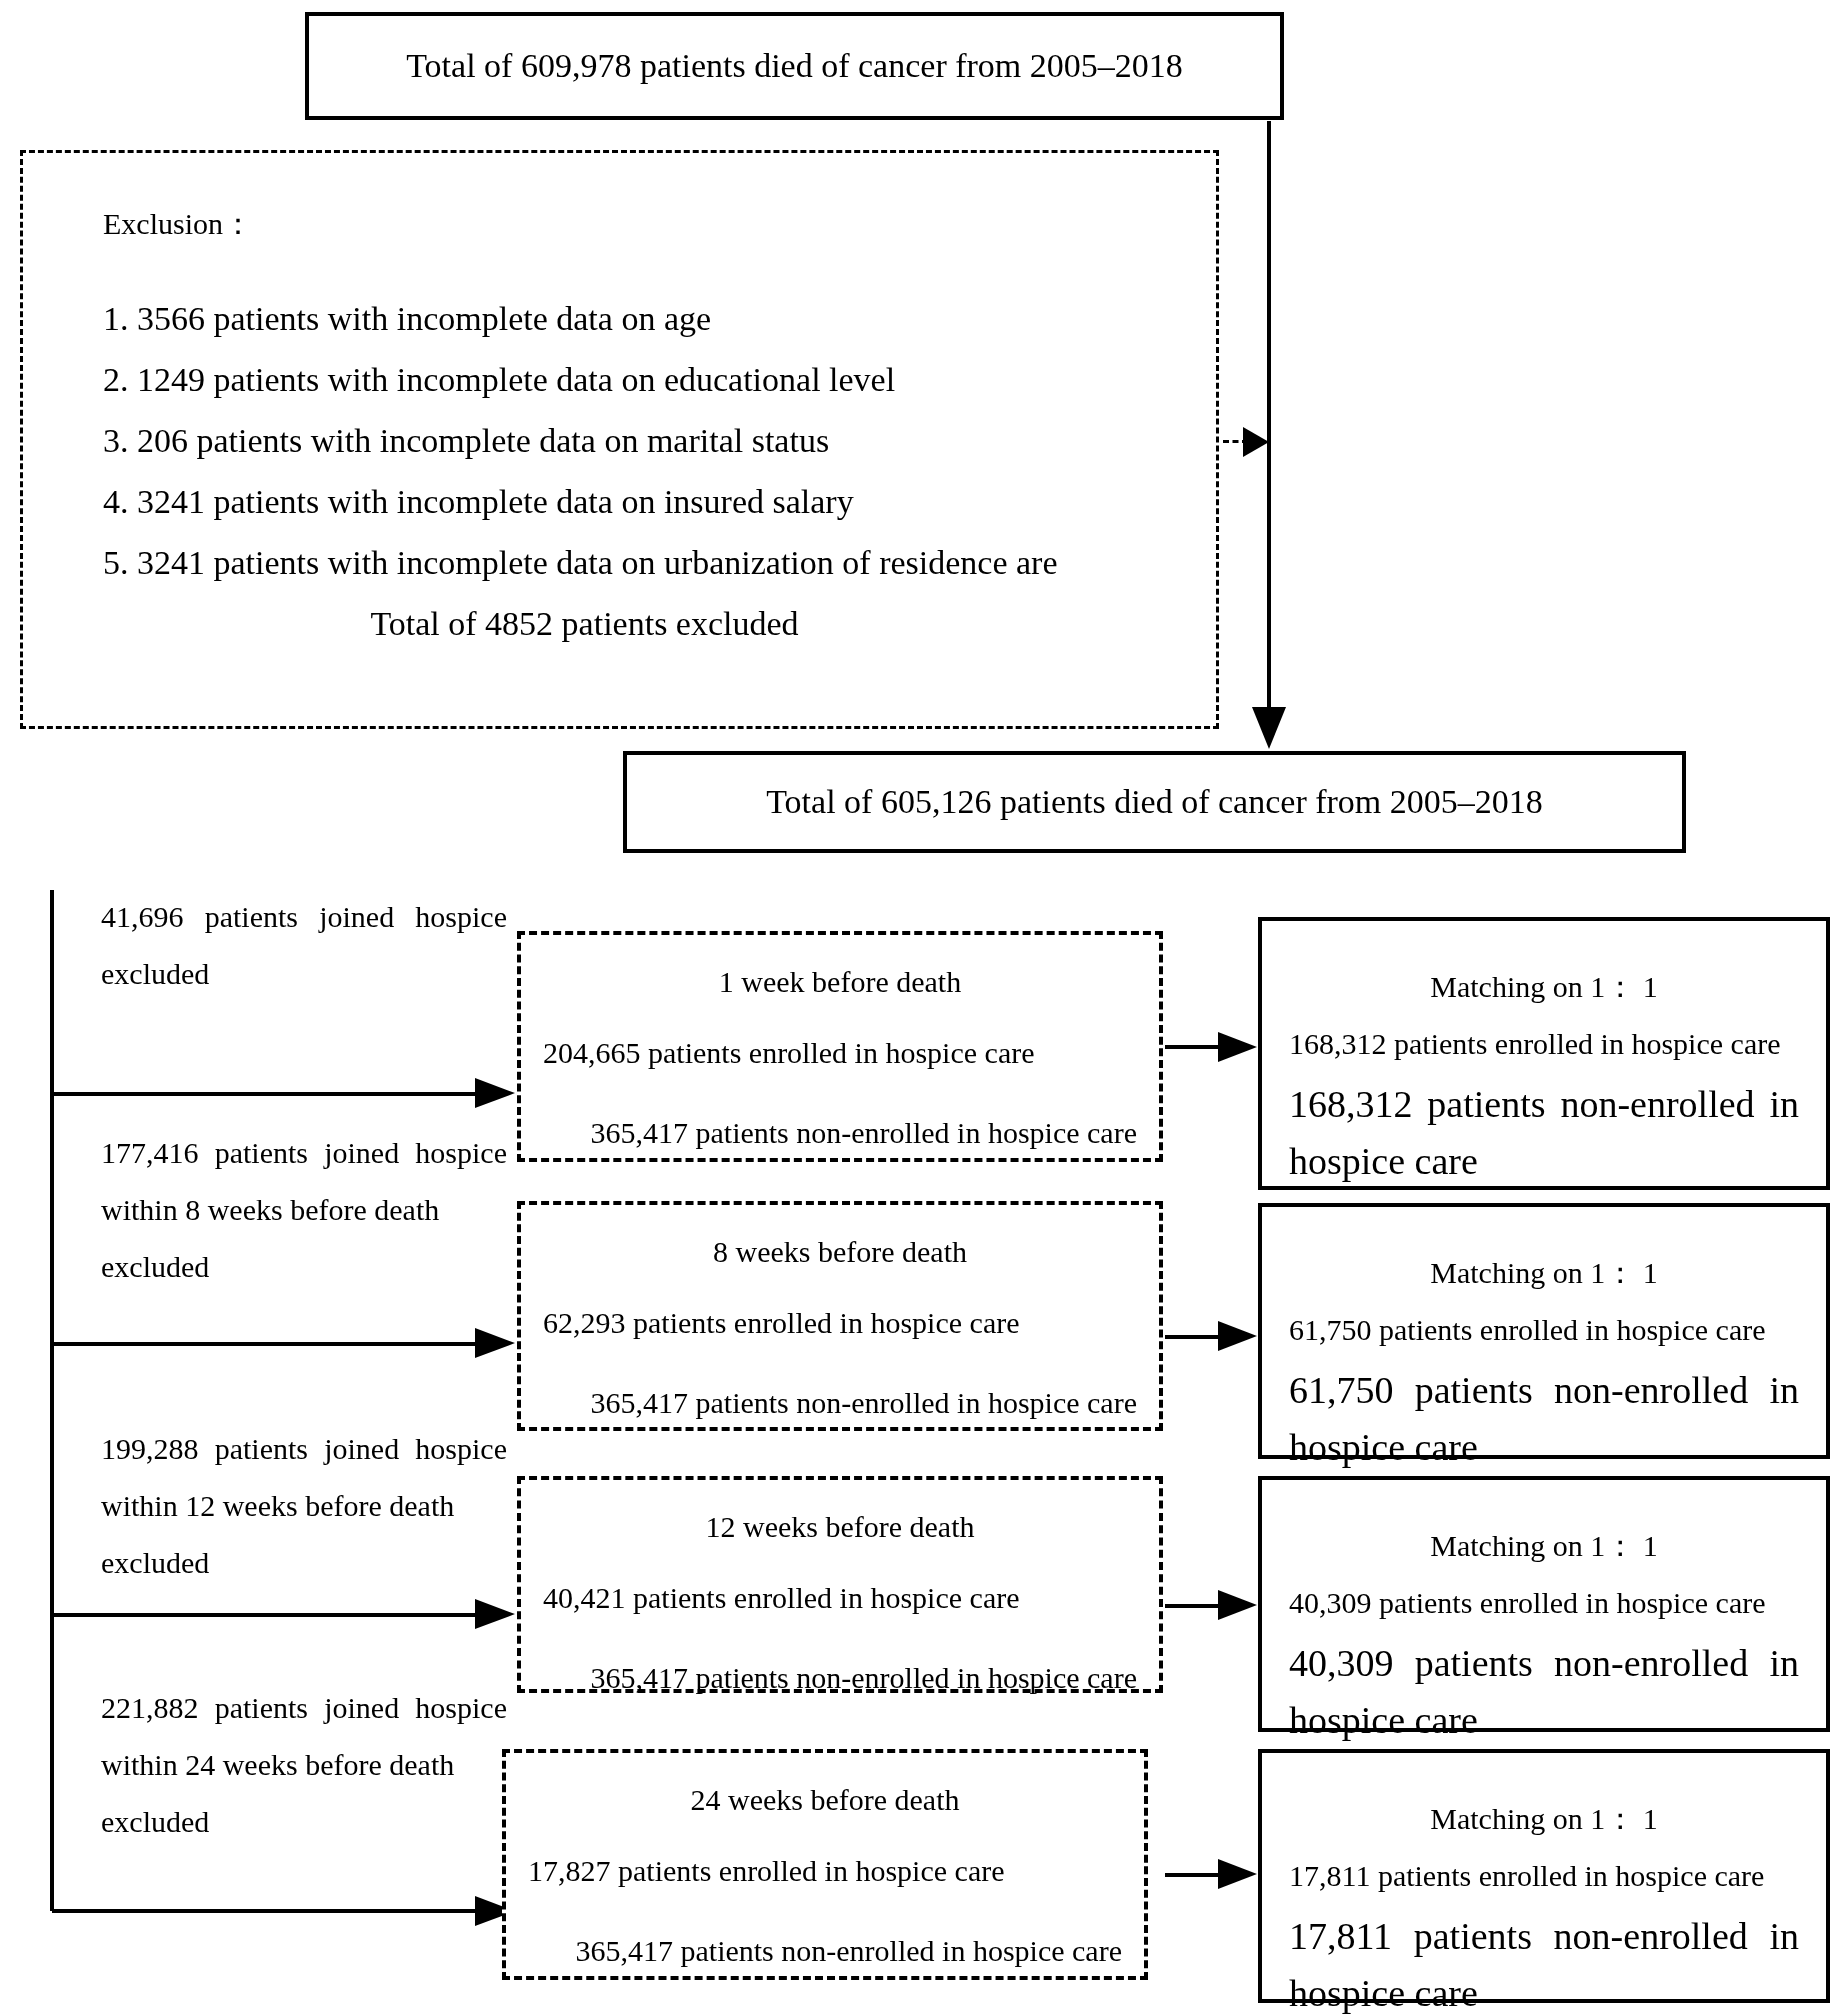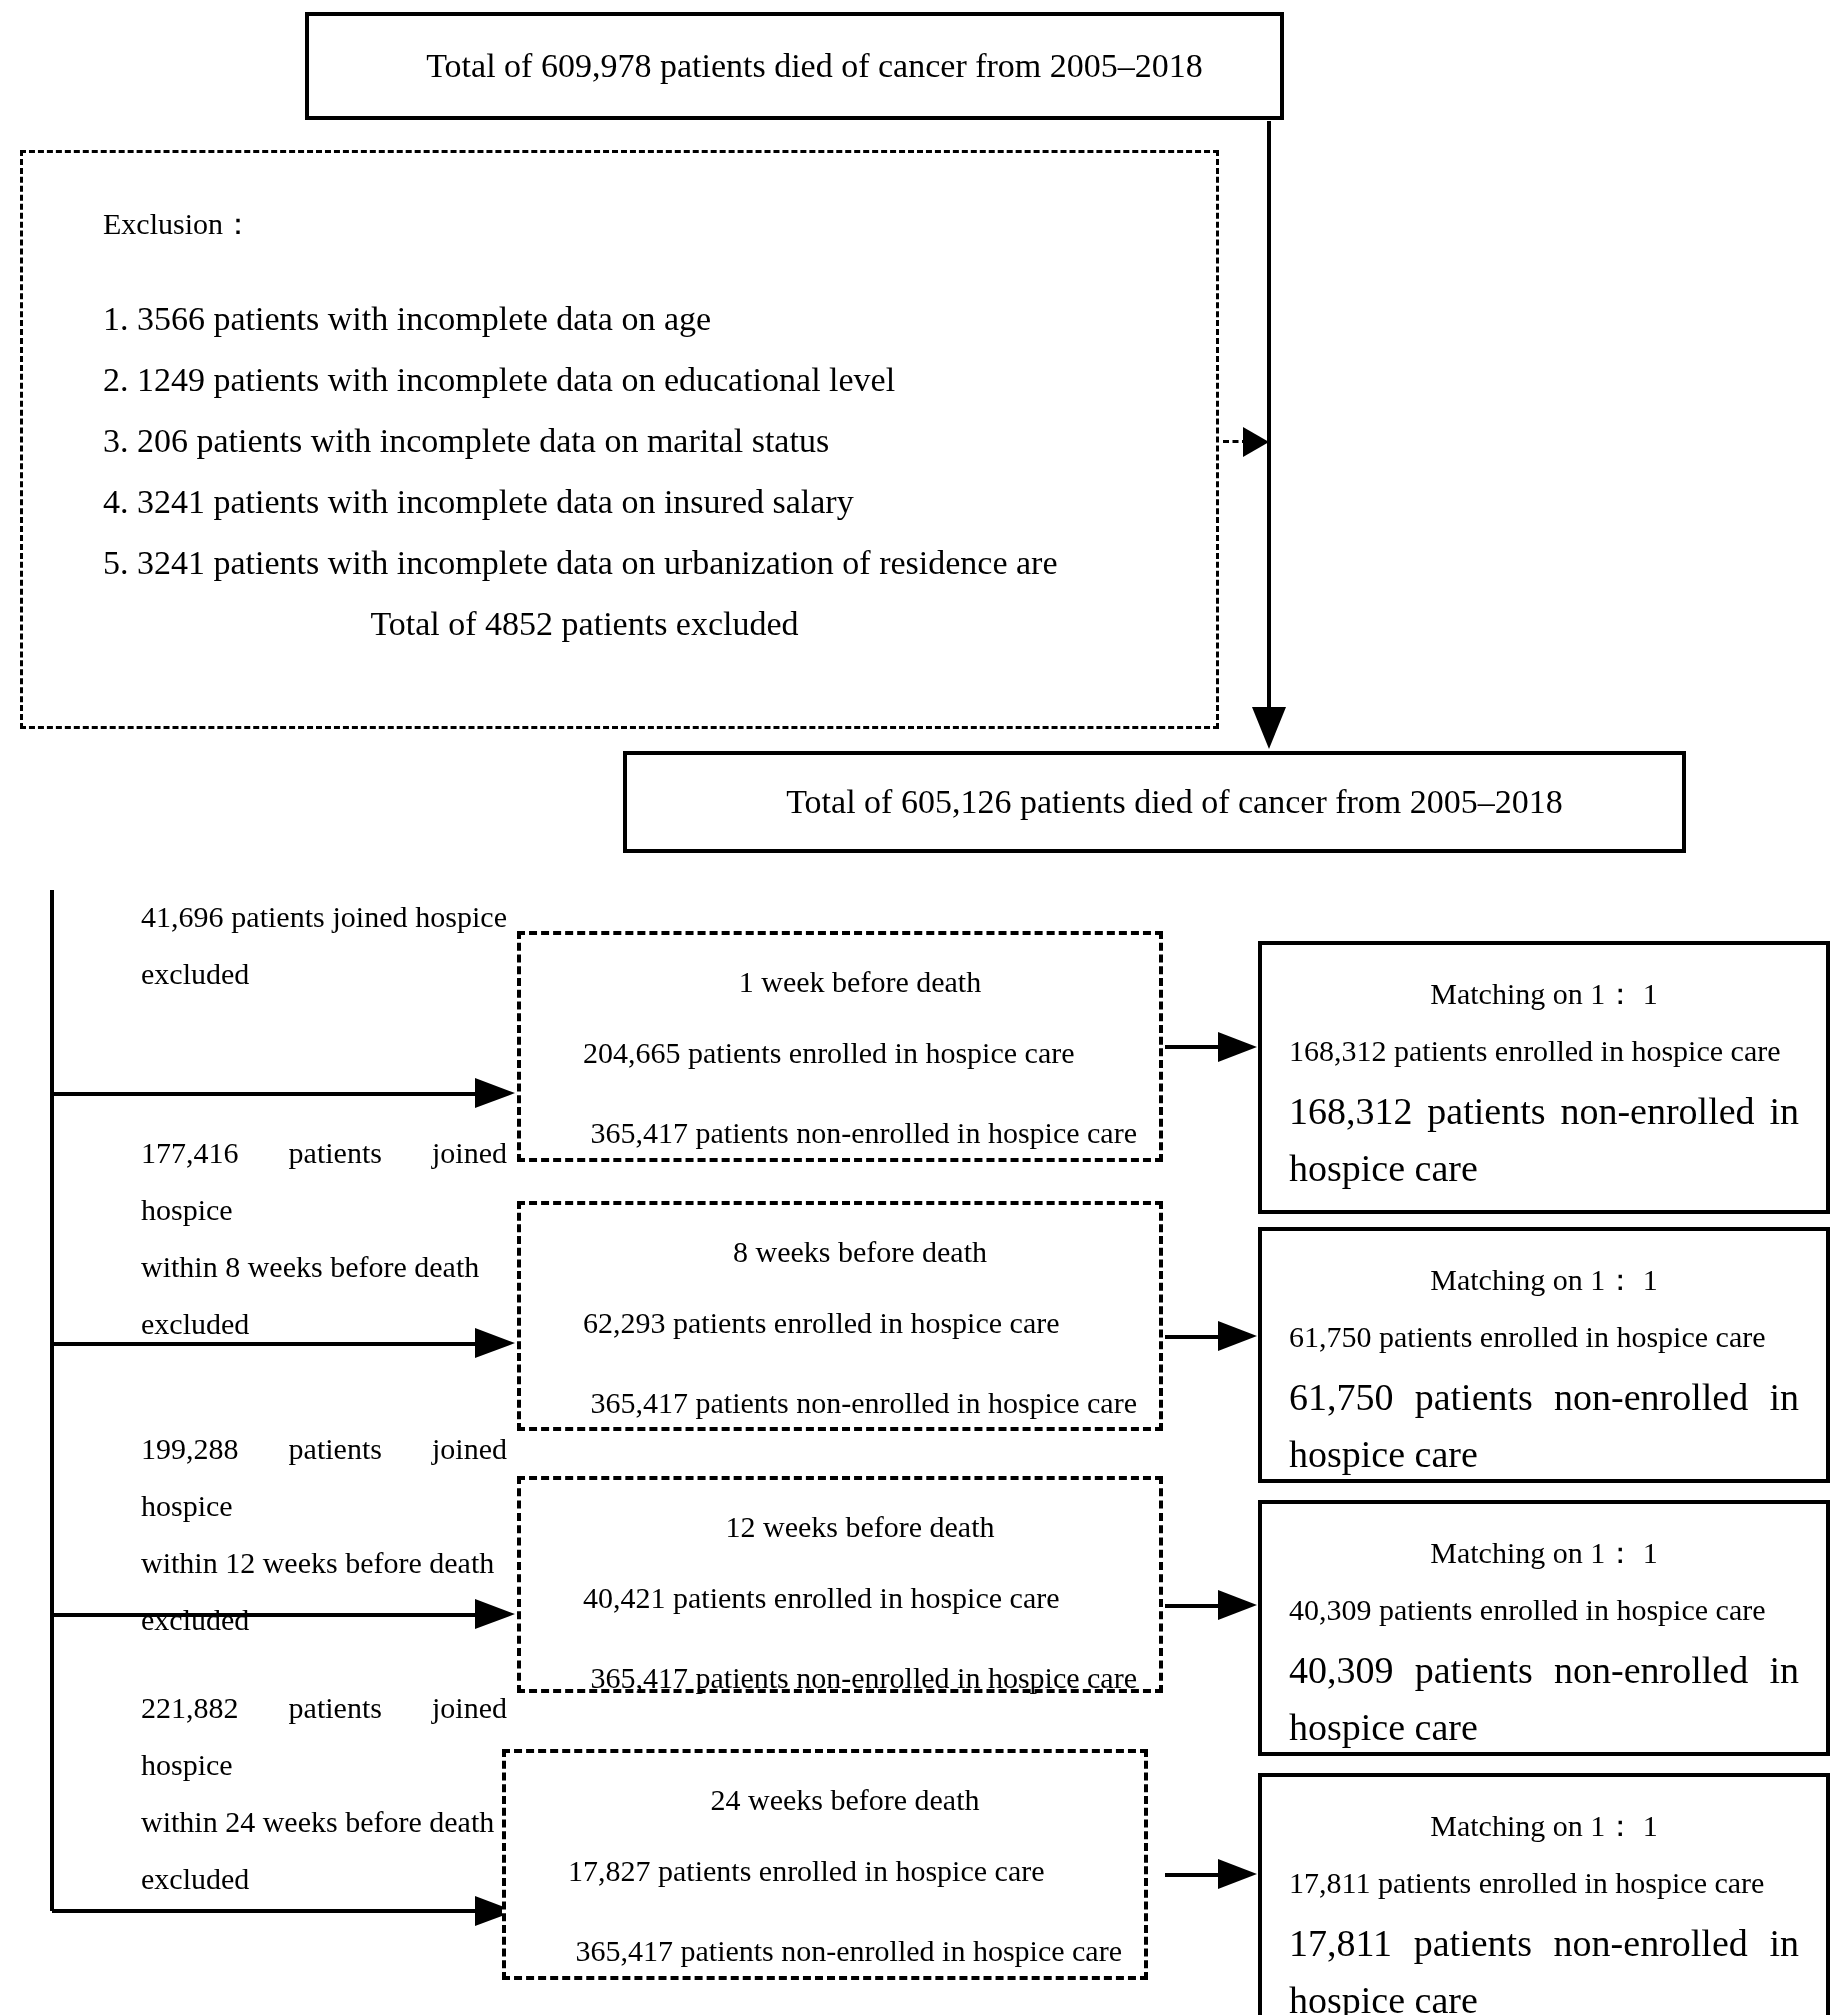--- a/index.html
+++ b/index.html
@@ -4,21 +4,21 @@
 <style>
   html,body { margin:0; padding:0; }
   body {
     width:1842px; height:2015px;
     background:#ffffff;
     font-family:"Liberation Serif","DejaVu Serif",serif;
     color:#000000;
     position:relative;
   }
   .canvas { position:absolute; left:0; top:0; width:1842px; height:2015px; }
-  .abs { position:absolute; box-sizing:border-box;padding-left:40px; }
+  .abs { position:absolute; box-sizing:border-box; }
   .solidbox { border:4.4px solid #000; background:#fff; }
   .dashbox  { border:4px dashed #000; background:#fff; }
   .titlebox { display:flex; align-items:center; justify-content:center; text-align:center; }
   .bigtext  { font-size:34px; white-space:nowrap; }
   .vline { position:absolute; background:#000; }
   .hline { position:absolute; background:#000; }
   .dashline { position:absolute; border-top:3.1px dashed #000; }
   .head-right { position:absolute; width:0; height:0;
       border-top:15.5px solid transparent; border-bottom:15.5px solid transparent;
       border-left:40px solid #000; }
@@ -36,21 +36,21 @@
   .note .ln { line-height:57px; }
   .note .just { text-align:justify; text-align-last:justify; }
   .note .plain { white-space:nowrap; }
   
   .period { padding-top:22px; }
   .period .ttl { font-size:30px; line-height:49px; text-align:center; white-space:nowrap; }
   .period .l2 { margin-top:22px; }
   .period .l3 { margin-top:31px;text-align:right; }
   .period .ln { font-size:30px; line-height:49px; padding:0 22px; white-space:nowrap; }
   
-  .match { padding:24px 27px 0 27px;margin-top:24px; }
+  .match { padding:41px 27px 0 27px; }
   .match .ttl { font-size:30px; line-height:49px; text-align:center; white-space:nowrap; }
   .match .l2 { margin-top:8px; font-size:30px; line-height:49px; white-space:nowrap; }
   .match .para { margin-top:8px; font-size:38px; line-height:57px; text-align:justify; }
 </style>
 </head>
 <body>
 
 <div class="canvas">
 
   <div class="abs solidbox titlebox" style="left:305px; top:12.4px; width:979px; height:108px;">

